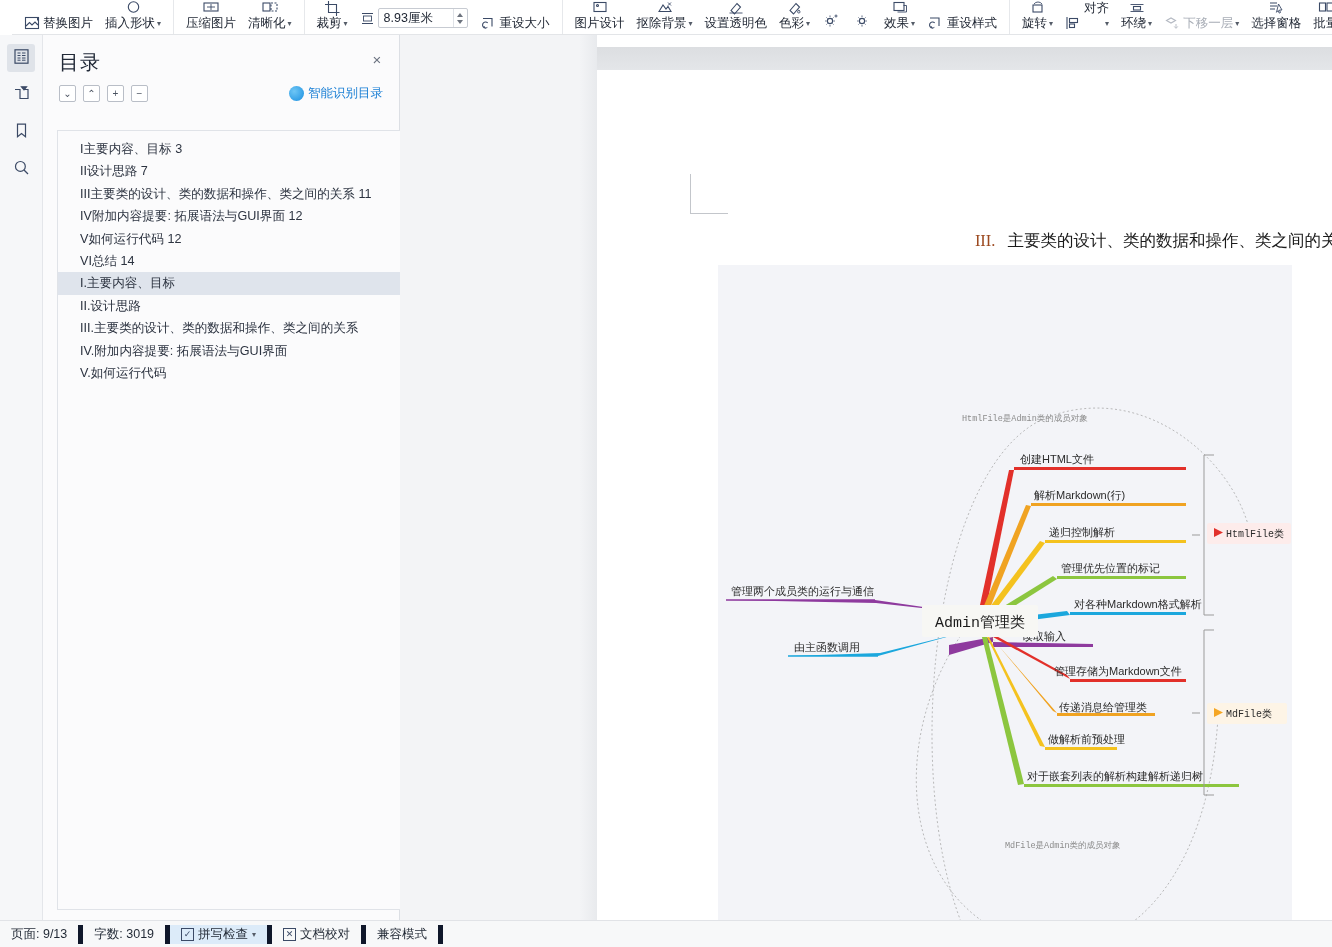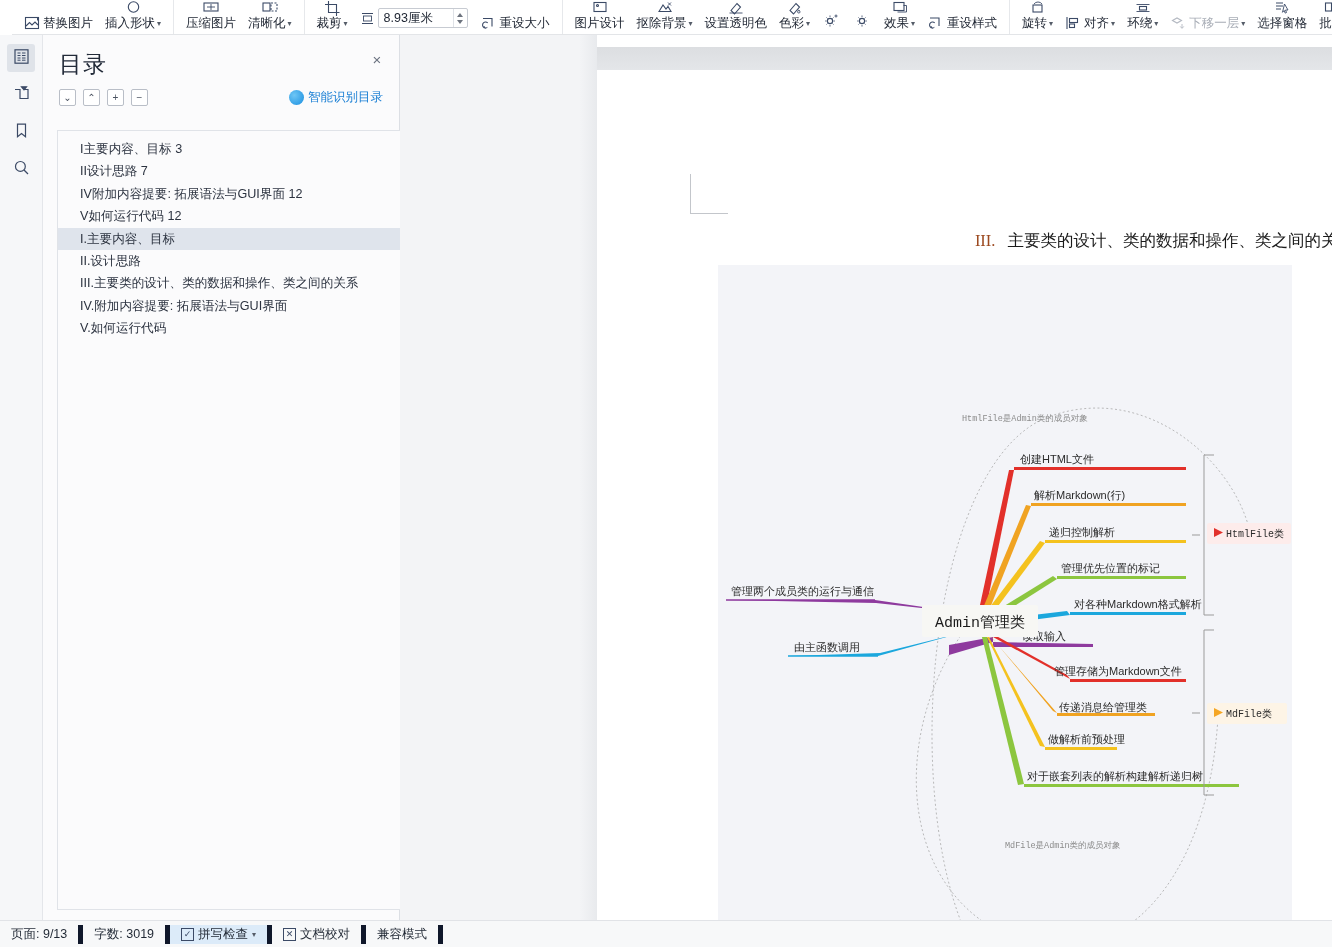--- a/index.html
+++ b/index.html
@@ -95,21 +95,21 @@
   
   #toc {
     position: absolute; left: 43px; top: 35px; width: 357px; height: 885px;
     background: #fbfbfc;
     border-right: 1px solid #dcdfe4;
   }
   #toc-head {
     position: relative; padding: 14px 16px 0 16px;
   }
   #toc-title {
-    font-size: 23px; color: #222a38; font-weight: normal;
+    font-size: 20px; color: #222a38; font-weight: normal;
     letter-spacing: 1px;
   }
   #toc-close {
     position: absolute; right: 12px; top: 14px;
     width: 20px; height: 20px; color: #6b7280;
     display: flex; align-items: center; justify-content: center;
     font-size: 15px; line-height: 1;
   }
   #toc-tools {
     display: flex; align-items: center; gap: 7px;
@@ -401,21 +401,21 @@
       </span>
     </div>
     <div class="tb-item horiz">
       <span class="tb-icon tb-iconrow">
         <svg width="16" height="16" viewBox="0 0 16 16" fill="none" stroke="currentColor" stroke-width="1.1">
           <path d="M2 2v12"></path>
           <rect x="4.5" y="3.5" width="8" height="4"></rect>
           <rect x="4.5" y="9" width="5" height="3.5"></rect>
         </svg>
       </span>
-      <span style="display:flex;align-items:flex-end;">
+      <span style="display:flex;align-items:flex-end;flex-direction:column;">
         <span class="tb-label">对齐</span>
         <span class="tb-caret">▾</span>
       </span>
     </div>
     <div class="tb-item">
       <span class="tb-icon tb-iconrow">
         <svg width="18" height="16" viewBox="0 0 18 16" fill="none" stroke="currentColor" stroke-width="1.1">
           <path d="M2.5 4.5h13M2.5 11.5h13" stroke-width="0.9"></path>
           <rect x="5.5" y="6.5" width="7" height="3.5" fill="#fff"></rect>
         </svg>
@@ -503,22 +503,24 @@
     <div class="toc-sq">+</div>
     <div class="toc-sq">−</div>
     <div id="toc-smart">
       <span class="smart-dot"></span>
       <span>智能识别目录</span>
     </div>
   </div>
   <div id="toc-list">
       <div class="toc-row"><span>I主要内容、目标</span><span class="toc-pg">  3</span></div>
       <div class="toc-row"><span>II设计思路</span><span class="toc-pg">  7</span></div>
+      <div class="toc-row"><span>III主要类的设计、类的数据和操作、类之间的关系</span><span class="toc-pg">  11</span></div>
       <div class="toc-row"><span>IV附加内容提要: 拓展语法与GUI界面</span><span class="toc-pg">  12</span></div>
       <div class="toc-row"><span>V如何运行代码</span><span class="toc-pg">  12</span></div>
+      <div class="toc-row"><span>VI总结</span><span class="toc-pg">  14</span></div>
       <div class="toc-row sel"><span>I.主要内容、目标</span></div>
       <div class="toc-row"><span>II.设计思路</span></div>
       <div class="toc-row"><span>III.主要类的设计、类的数据和操作、类之间的关系</span></div>
       <div class="toc-row"><span>IV.附加内容提要: 拓展语法与GUI界面</span></div>
       <div class="toc-row"><span>V.如何运行代码</span></div>
     </div>
 </div>
 
 <div id="docarea">
   <div id="page-shadow"></div>

